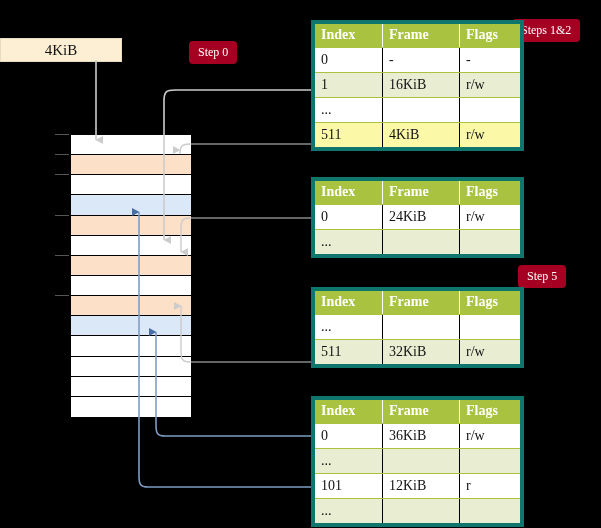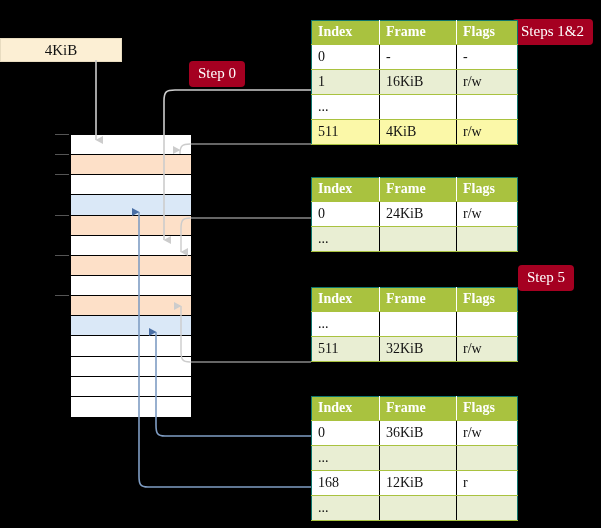--- a/index.html
+++ b/index.html
@@ -10,21 +10,21 @@
     overflow:hidden;
     font-family:"Liberation Serif", serif;
   }
 
   
   .step-badge{
     position:absolute;
     background:#a50021;
     color:#ffffff;
     font-family:"Liberation Serif", serif;
-    font-size:15px;
+    font-size:12px;
     line-height:1;
     padding:5px 9px 6px 9px;
     border-radius:4px;
     white-space:nowrap;
     box-shadow:0 1px 0 rgba(0,0,0,.6);
   }
 
   
   .kib-box{
     position:absolute;
@@ -60,21 +60,21 @@
     border-top:1px solid #555;
   }
 
   
   table.pt{
     position:absolute;
     border-collapse:collapse;
     font-size:14px;
     color:#111;
     background:#ffffff;
-    border:1px solid #0f766e;
+    border:4px solid #0f766e;
   }
   table.pt th{
     background:#a9c23f;
     color:#ffffff;
     font-weight:bold;
     text-align:left;
     padding:3px 6px 4px 6px;
     border-right:1px solid #ffffff;
     border-bottom:1px solid #a9c23f;
     font-size:14px;
@@ -149,21 +149,21 @@
     <path d="M 190,218 C 182,218 181,221 181,229 L 181,252" fill="none" stroke="#cccccc" stroke-width="1.4" marker-end="url(#arrGray)"></path>
 
     <path d="M 311,362 L 190,362" fill="none" stroke="#cccccc" stroke-width="1.2"></path>
     <path d="M 190,362 C 182,362 181,359 181,351 L 181,306" fill="none" stroke="#cccccc" stroke-width="1.4" marker-end="url(#arrGrayUp)"></path>
 
     <path d="M 311,436 L 165,436 C 157,436 156,433 156,425 L 156,332" fill="none" stroke="#7f9dc4" stroke-width="1.6" marker-end="url(#arrBlue)"></path>
 
     <path d="M 311,487 L 148,487 C 140,487 139,484 139,476 L 139,212" fill="none" stroke="#7f9dc4" stroke-width="1.6" marker-end="url(#arrBlue)"></path>
   </svg>
 
-<div class="step-badge" style="left: 189px; top: 41px; background: rgb(165, 0, 33); color: rgb(255, 255, 255); margin-top: 20px;"><span>Step 0</span></div>
+<div class="step-badge" style="left: 189px; top: 41px; background: rgb(165, 0, 33); color: rgb(255, 255, 255);"><span>Step 0</span></div>
     <div class="step-badge" style="left: 512px; top: 19px; background: rgb(165, 0, 33); color: rgb(255, 255, 255);"><span>Steps 1&amp;2</span></div>
     <div class="step-badge" style="left: 518px; top: 265px; background: rgb(165, 0, 33); color: rgb(255, 255, 255);"><span>Step 5</span></div>
     <div class="tick" style="left: 55px; top: 134px;"></div>
     <div class="tick" style="left: 55px; top: 154.14px;"></div>
     <div class="tick" style="left: 55px; top: 174.28px;"></div>
     <div class="tick" style="left: 55px; top: 214.56px;"></div>
     <div class="tick" style="left: 55px; top: 254.84px;"></div>
     <div class="tick" style="left: 55px; top: 295.12px;"></div>
     <table class="pt" style="left: 311px; top: 20px;">
       <thead>
@@ -251,21 +251,21 @@
           <td class="col-index">0</td>
           <td class="col-frame">36KiB</td>
           <td class="col-flags">r/w</td>
         </tr>
         <tr class="alt">
           <td class="col-index" style="background: rgb(233, 238, 211);">...</td>
           <td class="col-frame" style="background: rgb(233, 238, 211);"></td>
           <td class="col-flags" style="background: rgb(233, 238, 211);"></td>
         </tr>
         <tr>
-          <td class="col-index">168</td>
+          <td class="col-index">101</td>
           <td class="col-frame">12KiB</td>
           <td class="col-flags">r</td>
         </tr>
         <tr class="alt">
           <td class="col-index" style="background: rgb(233, 238, 211);">...</td>
           <td class="col-frame" style="background: rgb(233, 238, 211);"></td>
           <td class="col-flags" style="background: rgb(233, 238, 211);"></td>
         </tr>
       </tbody>
     </table>

